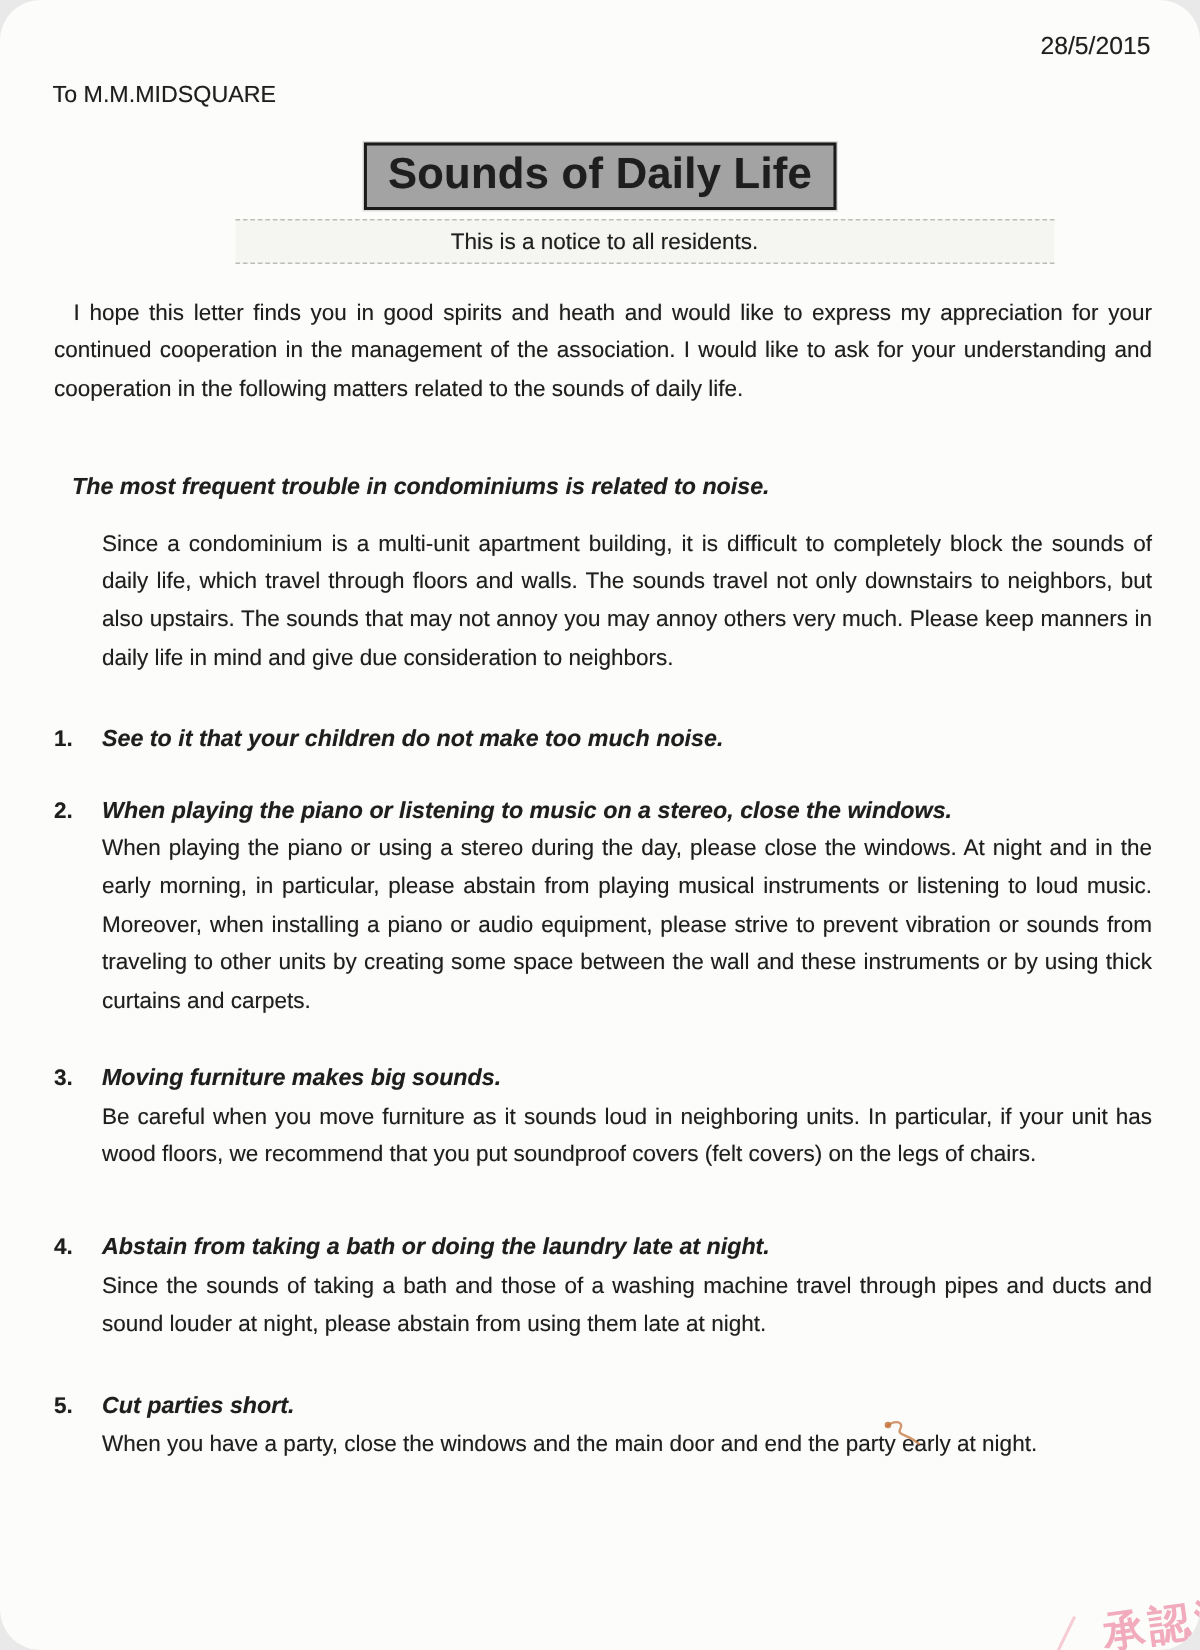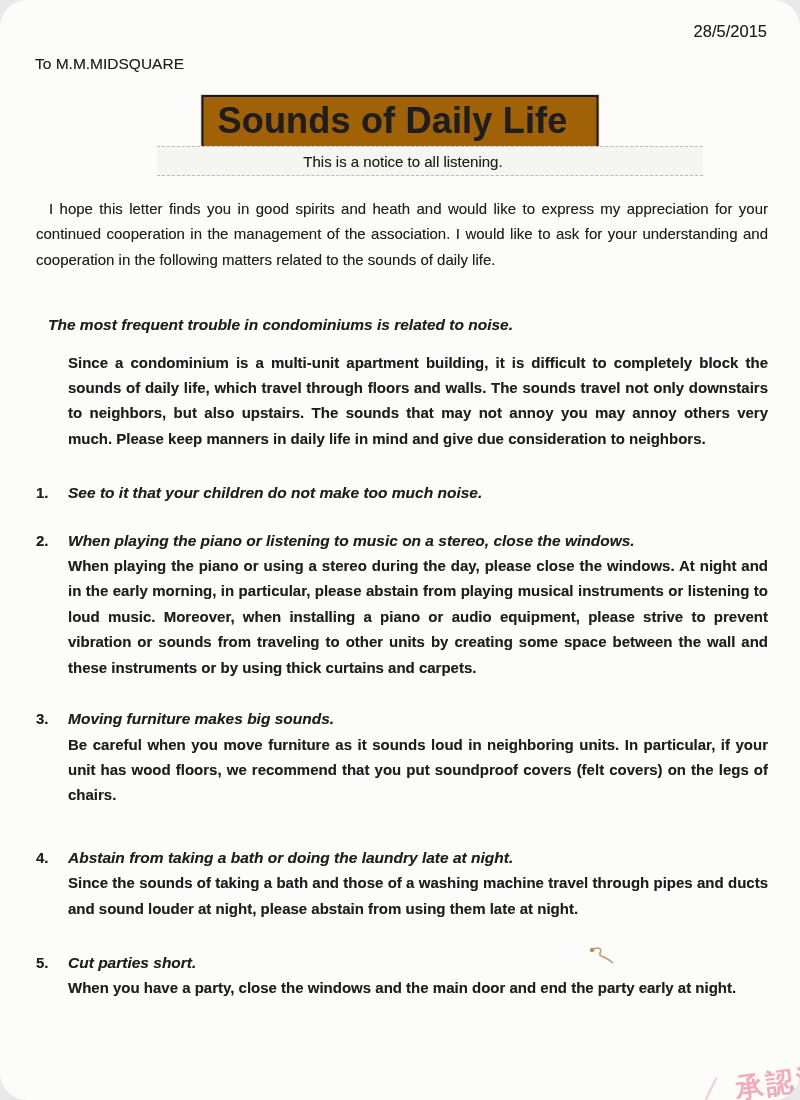--- a/index.html
+++ b/index.html
@@ -19,25 +19,25 @@
   }
   .recipient {
     position:absolute; top:55px; left:35px;
     font-size:15.5px;
   }
   .title-box {
     position:absolute; top:95px; left:50%;
     transform:translateX(-50%);
     border:2px solid #1b1b1b;
     box-shadow:0 0 0 1px rgba(0,0,0,0.12);
-    padding:3px 29px 5px 14px;
-    font-size:36px; font-weight:bold;
+    padding:3px 14px 5px 14px;
+    font-size:29px; font-weight:bold;
     letter-spacing:0.2px;
     white-space:nowrap;
-    background:#a16207;
+    background:#a3a3a3;
   }
   .subtitle-band {
     position:absolute; top:146px; left:157px;
     width:492px; height:28px;
     padding-right:54px;
     background:#f5f5f2;
     border-top:1px dashed #bcbcb6;
     border-bottom:1px dashed #bcbcb6;
     display:flex; align-items:center; justify-content:center;
     font-size:15px;
@@ -46,21 +46,21 @@
     position:absolute; top:196px; left:36px;
     width:732px;
     font-size:15px; line-height:25.4px;
   }
   .intro { margin:0; text-align:justify; text-indent:13px; }
   .section { margin-top:40px; }
   .bold-italic-heading {
     font-weight:bold; font-style:italic; font-size:15.5px;
   }
   .section-heading { margin:12px; }
-  .indent-body { margin:0 0 0 32px; text-align:justify;font-weight:bold; }
+  .indent-body { margin:0 0 0 32px; text-align:justify; }
   .item { margin-top:29px; }
   .item:nth-of-type(3) { margin-top:22px; }
   .item:nth-of-type(4) { margin-top:26px; }
   .item:nth-of-type(5) { margin-top:37px; }
   .item-head { display:flex; margin:0; }
   .item-num { width:32px; flex-shrink:0; font-weight:bold; }
   .scan-mark { position:absolute; top:944px; left:588px; }
   .stamp {
     position:absolute; top:1064px; left:735px;
     font-size:28px; font-weight:bold;
@@ -82,21 +82,21 @@
 
 <div class="page">
 
   <div class="date">28/5/2015</div>
 
   <div class="recipient">To M.M.MIDSQUARE</div>
 
   <div class="title-box">Sounds of Daily Life</div>
 
   <div class="subtitle-band">
-    <span>This is a notice to all listening.</span>
+    <span>This is a notice to all residents.</span>
   </div>
 
   <div class="content">
 
     <p class="intro">I hope this letter finds you in good spirits and heath and would like to express my appreciation for your continued cooperation in the management of the association. I would like to ask for your understanding and cooperation in the following matters related to the sounds of daily life.</p>
 
     <div class="section">
       <p class="section-heading bold-italic-heading">The most frequent trouble in condominiums is related to noise.</p>
       <p class="indent-body">Since a condominium is a multi-unit apartment building, it is difficult to completely block the sounds of daily life, which travel through floors and walls. The sounds travel not only downstairs to neighbors, but also upstairs. The sounds that may not annoy you may annoy others very much. Please keep manners in daily life in mind and give due consideration to neighbors.</p>
     </div>

